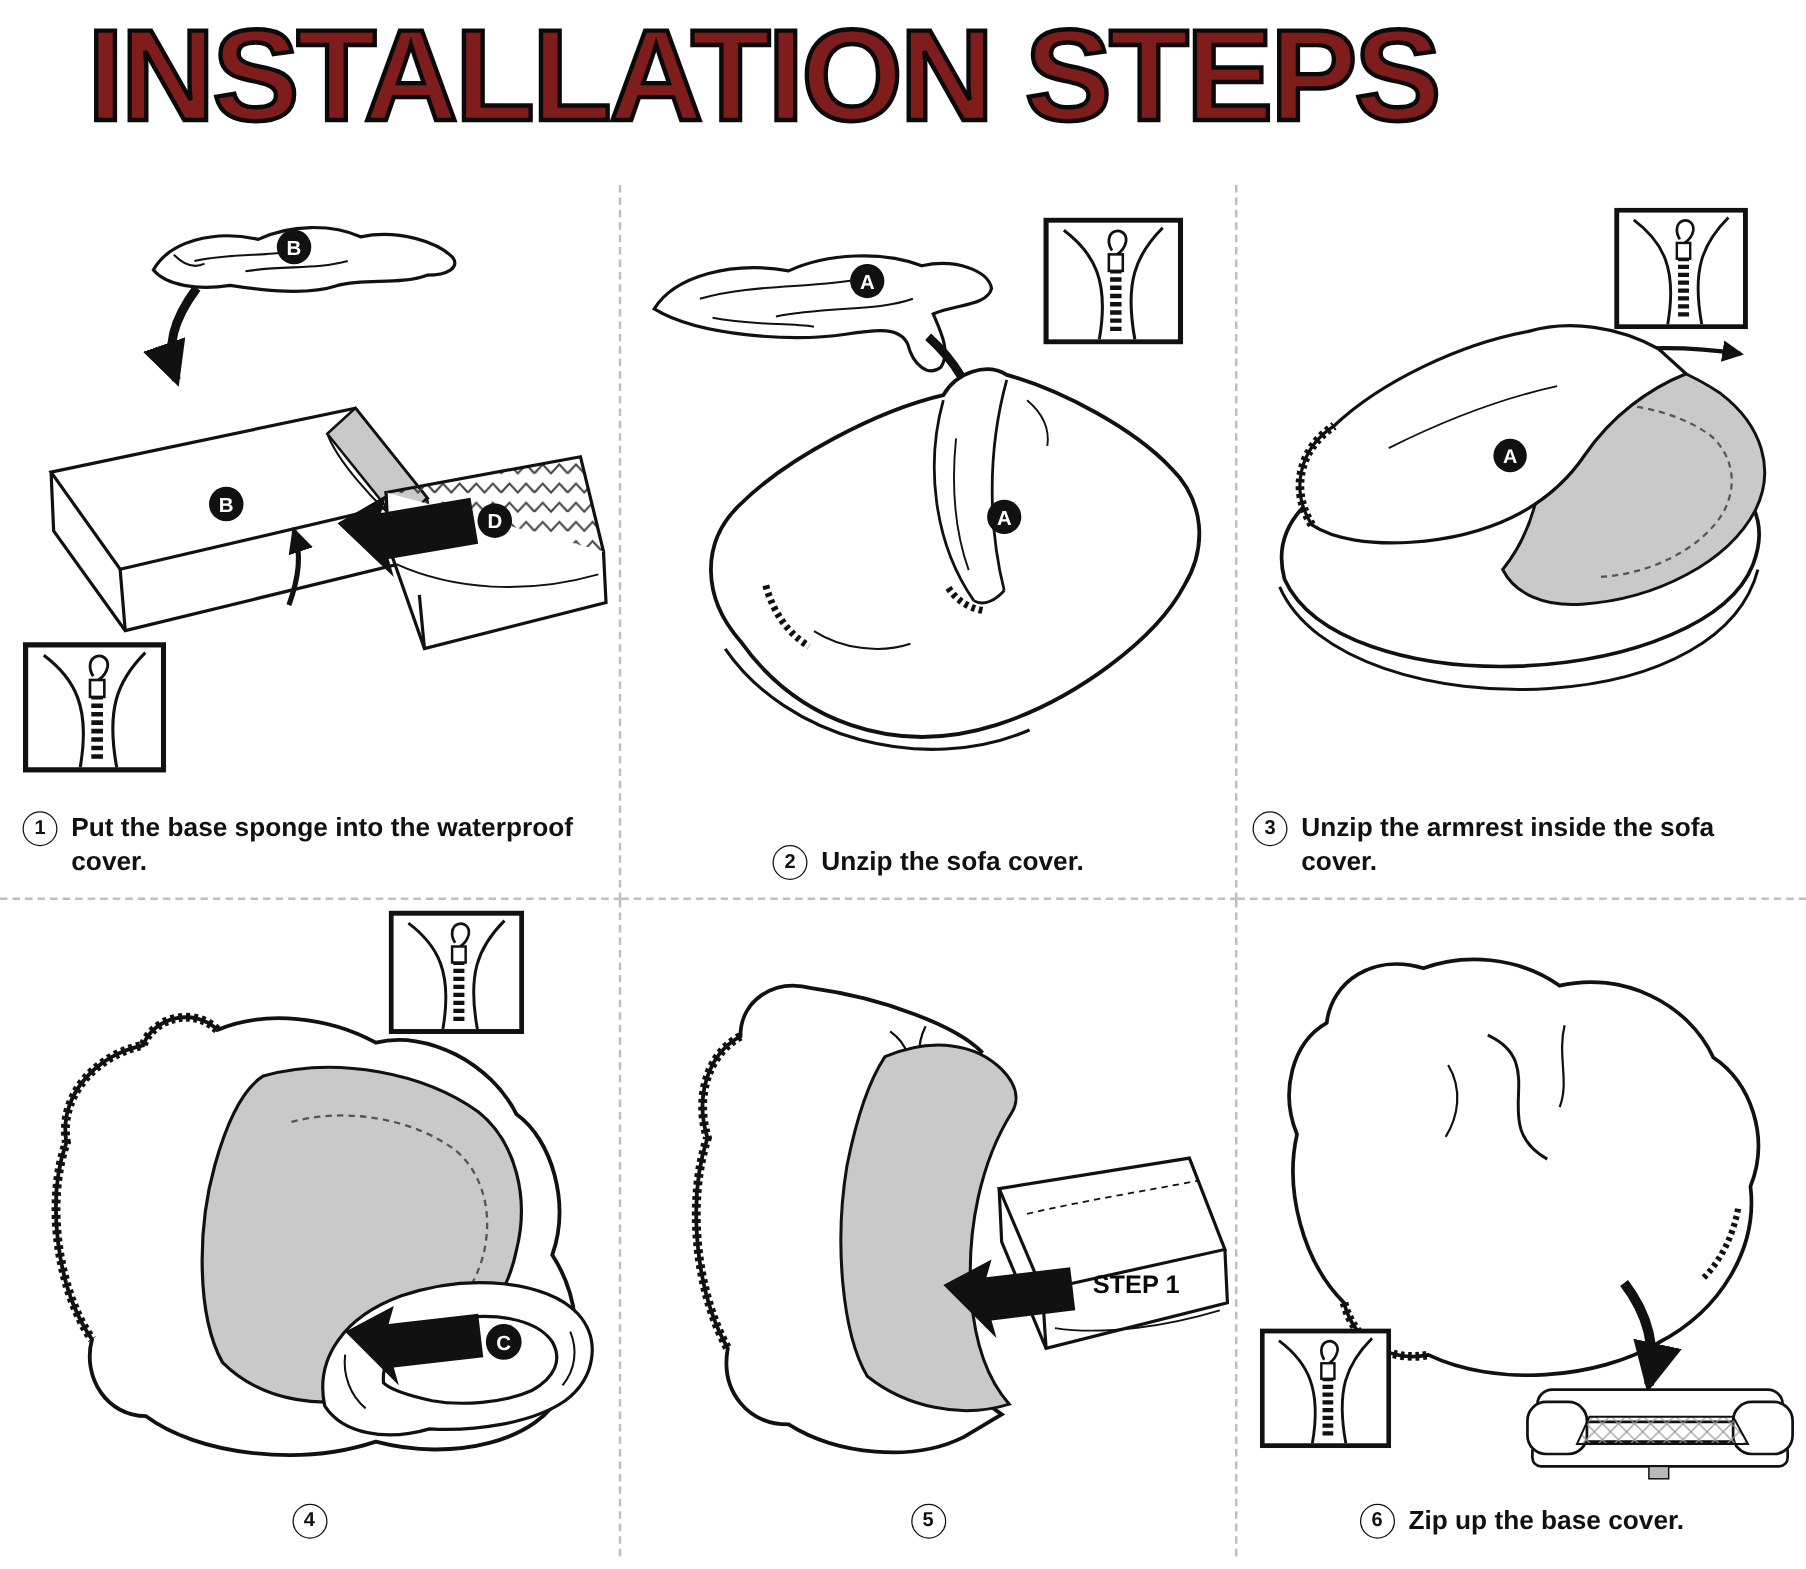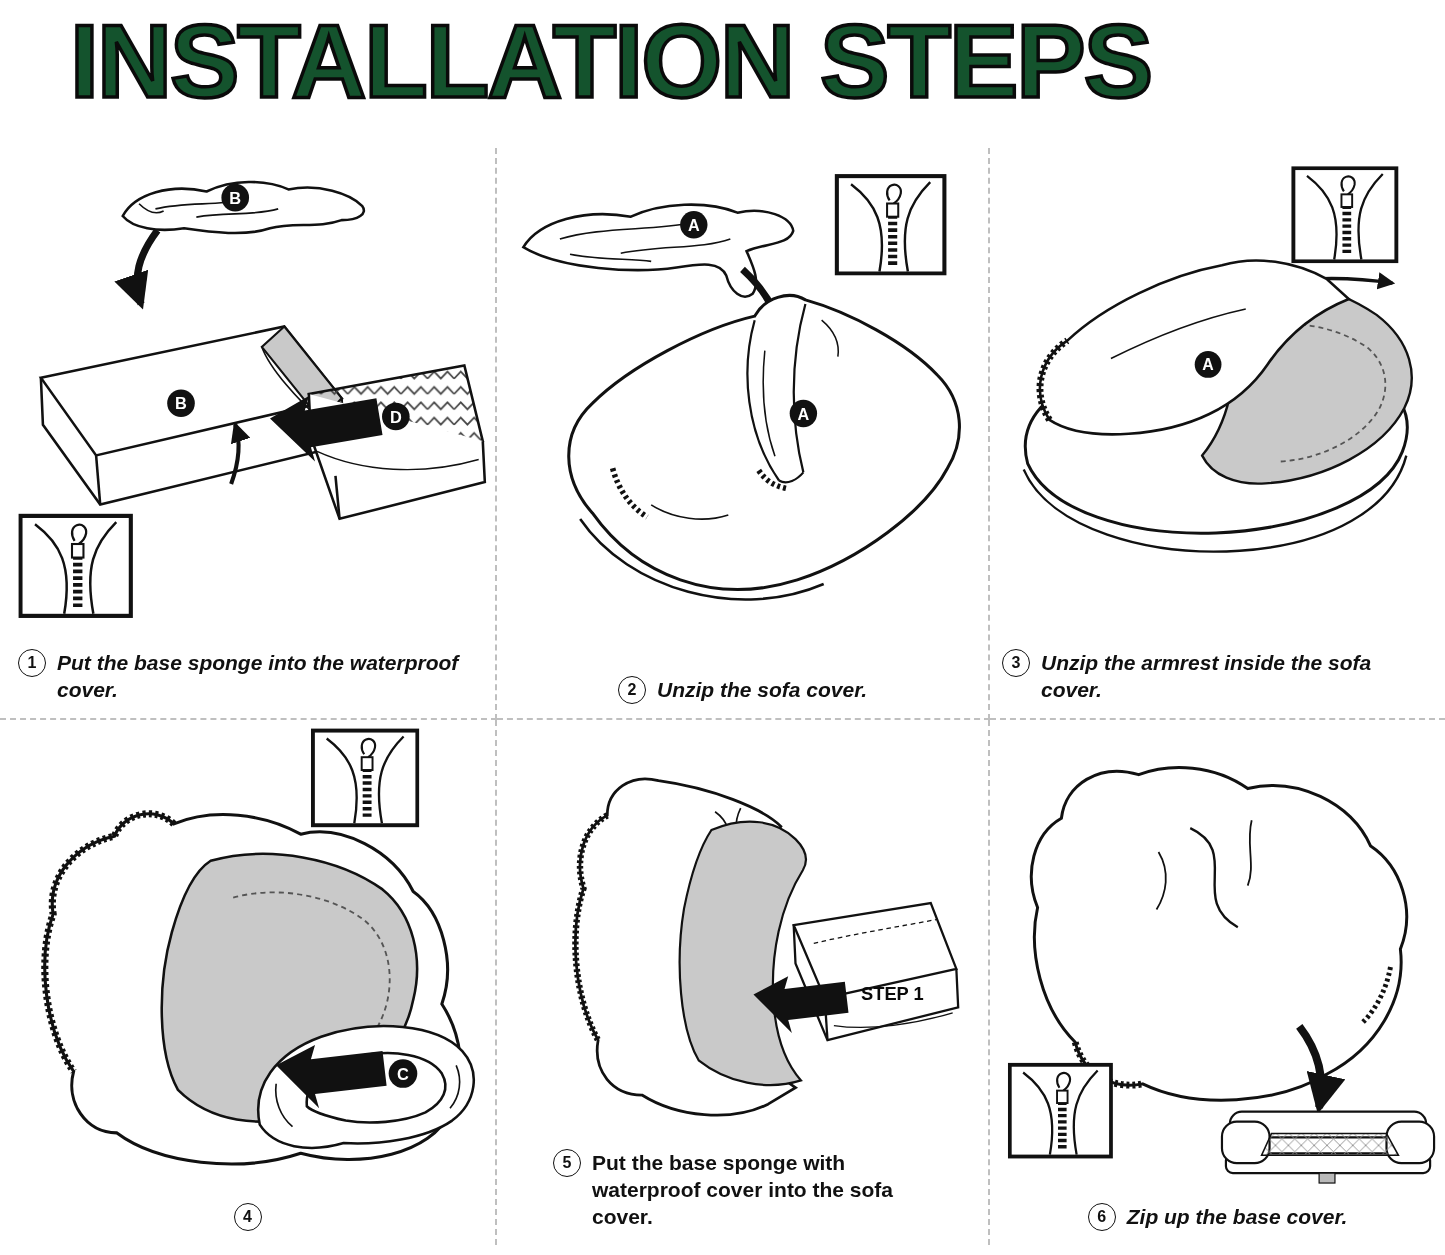--- a/index.html
+++ b/index.html
@@ -4,21 +4,21 @@
 <style>
   * { margin:0; padding:0; box-sizing:border-box; }
   html,body { background:#ffffff; }
   body {
     width:1445px; height:1255px; overflow:hidden;
     font-family:"Liberation Sans", sans-serif; color:#111;
   }
   .page-title {
     font-size:104px; font-weight:bold; line-height:1.02;
     letter-spacing:-2px; padding:8px 0 0 70px;
-    -webkit-text-stroke:3.5px #0a0a0a; color:#14532d; white-space:nowrap;
+    -webkit-text-stroke:3.5px #0a0a0a; color:#7f1d1d; white-space:nowrap;
   }
   .grid {
     display:grid; margin-top:34px;
     grid-template-columns:497px 493px 455px;
     grid-template-rows:572px 525px;
   }
   .cell {
     display:flex; flex-direction:column;
     padding:4px 2px 0 2px; position:relative;
   }
@@ -32,21 +32,21 @@
     display:flex; align-items:flex-start; justify-content:center;
     gap:11px; padding:6px 10px 14px 10px;
   }
   .num-badge {
     flex:0 0 auto; width:28px; height:28px; margin-top:-1px;
     border:1.7px solid #111; border-radius:50%;
     display:flex; align-items:center; justify-content:center;
     font-size:16px; font-weight:bold;
   }
   .cap-text { font-size:21px; font-weight:bold; line-height:1.28; }
-  .cap-wide  { max-width:420px;font-style:italic; }
+  .cap-wide  { max-width:420px; }
   .cap-narrow{ max-width:340px; }
 </style>
 </head>
 <body>
 
 <svg width="0" height="0" style="position:absolute" aria-hidden="true">
   <defs>
     <marker id="ah" markerWidth="5" markerHeight="5" refX="4.2" refY="2.5" orient="auto" markerUnits="strokeWidth">
       <path d="M0,0 L5,2.5 L0,5 Z" fill="#111"></path>
     </marker>
@@ -241,21 +241,20 @@
         <path d="M318,240 C360,230 410,222 452,214" fill="none" stroke-width="1.4" stroke-dasharray="5 4"></path>
       </g>
 
       <g>
         <polygon points="252,296 290,276 286,290 352,282 356,316 290,324 294,338" fill="#111"></polygon>
         <text class="steplabel" x="404" y="302">STEP 1</text>
       </g>
     </svg>
     <div class="caption">
       <span class="num-badge">5</span>
-      <span class="cap-text cap-narrow">Put the base sponge with waterproof cover into the sofa cover.</span>
     </div>
   </section>
 
   <section class="cell">
     <svg class="art" viewBox="0 0 455 460">
 
       <g fill="#fff" stroke="#111" stroke-width="3">
         <path d="M148,42 C108,30 74,52 70,86 C42,102 32,142 46,176 C36,220 50,278 84,312 C92,344 122,360 152,354 C206,380 288,374 338,344 C388,318 418,268 412,218 C428,178 412,134 382,114 C362,70 308,44 258,56 C224,32 180,30 148,42 Z"></path>
         <path d="M200,96 C252,120 198,168 248,196" fill="none" stroke-width="2.4"></path>
         <path d="M262,88 C256,112 266,134 258,154" fill="none" stroke-width="1.8"></path>

